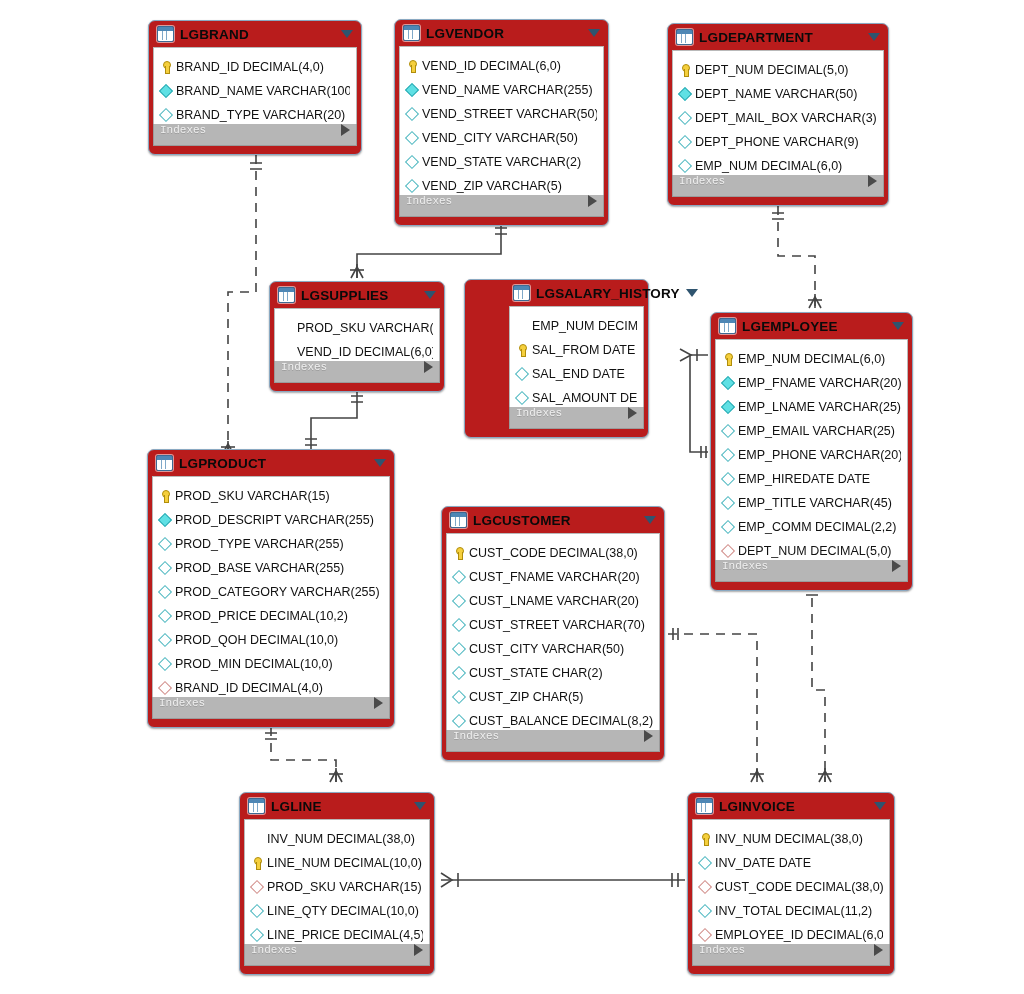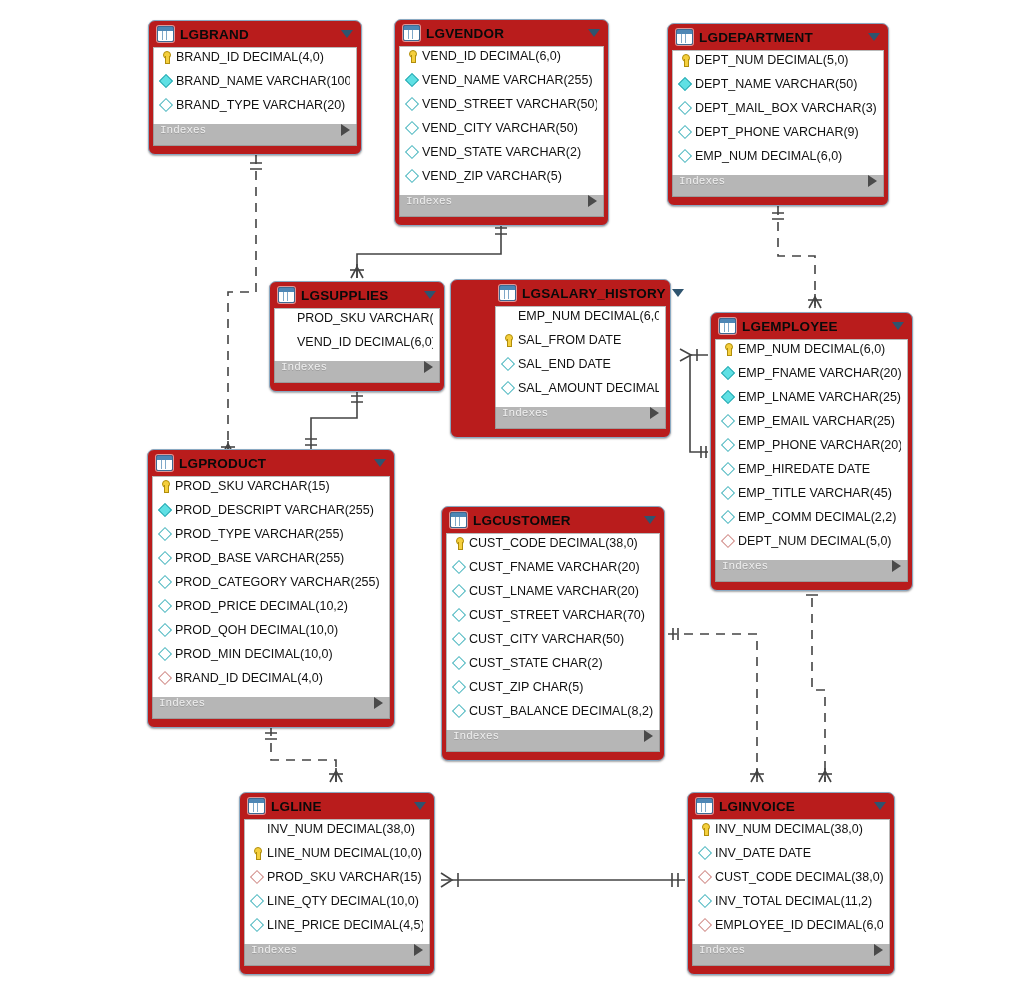--- a/index.html
+++ b/index.html
@@ -51,21 +51,21 @@
     border-left:6px solid transparent;border-right:6px solid transparent;
     border-top:8px solid #2f546f;margin-left:6px;
   }
   .cols{
     background:#ffffff;
     border:1px solid #b9b9b9;
     border-bottom:none;
     padding:2px 0 2px 0;
   }
   .col{
-    display:flex;align-items:flex-start;
+    display:flex;align-items:flex-end;
     height:24px;
     padding:0 6px 0 5px;
     font-size:12.5px;color:#111;white-space:nowrap;
   }
   .ic{width:14px;flex:0 0 14px;height:14px;margin-right:3px;position:relative;}
   .ic.none{background:none;}
   
   .ic.pk:before{
     content:"";position:absolute;left:4px;top:1px;width:6px;height:6px;
     border-radius:50%;background:#f5cf3d;border:1px solid #b08d0c;
@@ -291,21 +291,21 @@
           <div class="col">
             <span class="ic none"></span>
             <span class="cname">VEND_ID DECIMAL(6,0)</span>
           </div>
         </div>
         <div class="idx">
           <span class="lbl">Indexes</span>
           <span class="arw"></span>
         </div>
       </div>
-      <div class="tbl" style="left: 450px; top: 279px; width: 221px; padding-left: 44px;">
+      <div class="tbl" style="left: 464px; top: 279px; width: 185px; padding-left: 44px;">
         <div class="tbl-hd">
           <span class="tbl-ico"></span>
           <span class="tbl-name">LGSALARY_HISTORY</span>
           <span class="caret"></span>
         </div>
         <div class="cols">
           <div class="col">
             <span class="ic none"></span>
             <span class="cname">EMP_NUM DECIMAL(6,0)</span>
           </div>

